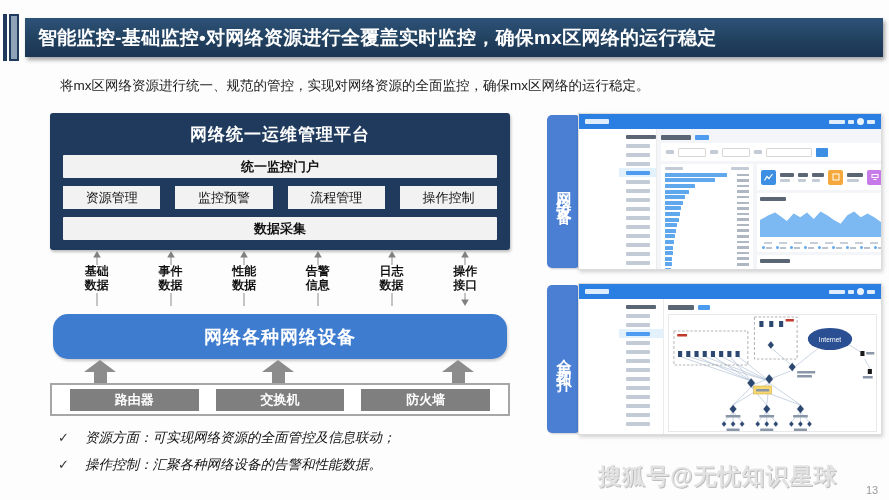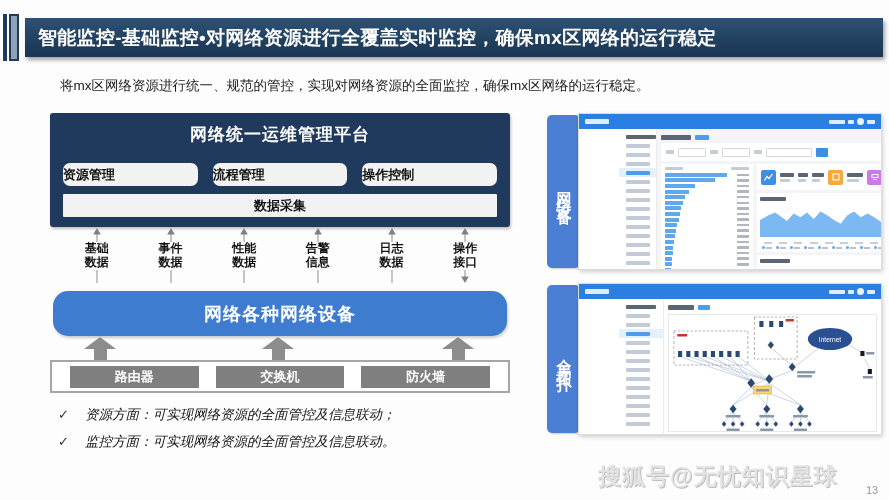--- a/index.html
+++ b/index.html
@@ -19,21 +19,21 @@
     padding-left:13px; letter-spacing:.3px; white-space:nowrap;
   }
   .subtitle { position:absolute; left:60px; top:77px; font-size:13.5px; color:#1a1a1a; }
 
   
   .arch { position:absolute; left:50px; top:113px; width:460px; }
   .platform { background:#1F3A5C; border-radius:3px; padding:6px 13px 10px; box-shadow:1px 2px 3px rgba(0,0,0,.25); }
   .platform-title { color:#fff; font-size:17px; font-weight:bold; text-align:center; padding:4px 0 9px; letter-spacing:1px; }
   .pbar { background:#F2F2F2; color:#111; font-weight:bold; font-size:13px; text-align:center; height:23px; line-height:23px; border-radius:1px; }
   .modules { display:flex; gap:15px; margin:8px 0; }
-  .module { flex:1; background:#F2F2F2; color:#111; font-weight:bold; font-size:13px; height:23px; line-height:23px; border-radius:7px; }
+  .module { flex:1; background:#F2F2F2; color:#111; font-weight:normal; font-size:13px; text-align:center; height:23px; line-height:23px; border-radius:0; }
   .flows { display:flex; height:64px; padding:1px 8px 2px 10px; }
   .flow { flex:1; display:flex; flex-direction:column; align-items:center; }
   .flow-label { width:27px; font-size:12px; font-weight:bold; line-height:1.15; text-align:center; word-break:break-all; color:#111; }
   .devices-box {
     margin:0 3px; height:45px; background:#3E7CD0; border-radius:15px;
     color:#fff; font-size:18px; font-weight:bold; letter-spacing:1px;
     display:flex; align-items:center; justify-content:center;
     box-shadow:1px 2px 3px rgba(0,0,0,.2);
   }
   .big-arrows { position:relative; height:24px; }
@@ -102,22 +102,24 @@
 <body>
 
 <div class="accent-outer"></div>
 <div class="accent-inner"></div>
 <div class="title-bar">智能监控-基础监控•对网络资源进行全覆盖实时监控，确保mx区网络的运行稳定</div>
 <div class="subtitle">将mx区网络资源进行统一、规范的管控，实现对网络资源的全面监控，确保mx区网络的运行稳定。</div>
 
 <div class="arch">
   <div class="platform">
     <div class="platform-title">网络统一运维管理平台</div>
+    <div class="pbar">统一监控门户</div>
     <div class="modules">
       <div class="module">资源管理</div>
+      <div class="module">监控预警</div>
       <div class="module">流程管理</div>
       <div class="module">操作控制</div>
     </div>
     <div class="pbar">数据采集</div>
   </div>
 
   <div class="flows">
     <div class="flow">
       <svg width="10" height="14" viewBox="0 0 10 14">
           <polygon points="5,0 1.2,6.5 8.8,6.5" fill="#808080"></polygon>
@@ -204,21 +206,21 @@
     <div class="device-type">防火墙</div>
   </div>
 
   <div class="bullets">
     <div class="bullet-row">
       <span class="check">✓</span>
       <span>资源方面：可实现网络资源的全面管控及信息联动；</span>
     </div>
     <div class="bullet-row">
       <span class="check">✓</span>
-      <span>监控方面：可实现网络资源的全面管控及信息联动。</span>
+      <span>操作控制：汇聚各种网络设备的告警和性能数据。</span>
     </div>
   </div>
 </div>
 
 <div class="vlabel" style="top:115px;height:153px">网络设备</div>
 <div class="shot" style="top:113px;height:157px">
   <div class="shot-header">
     <div class="sk w" style="width:24px;height:5px"></div>
     <div class="spacer"></div>
     <div class="sk w" style="width:16px;height:4px"></div>

